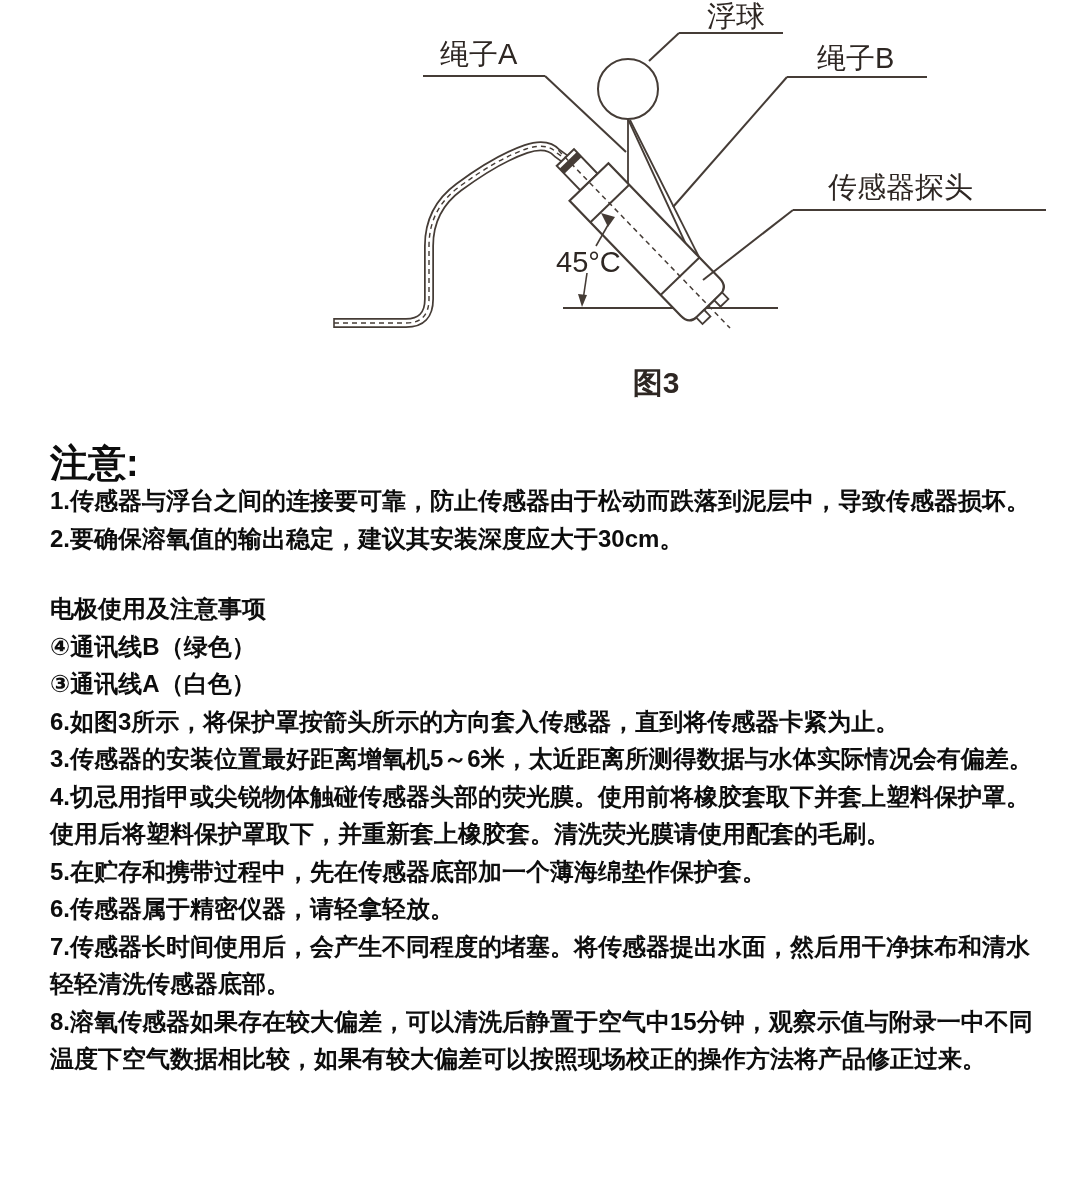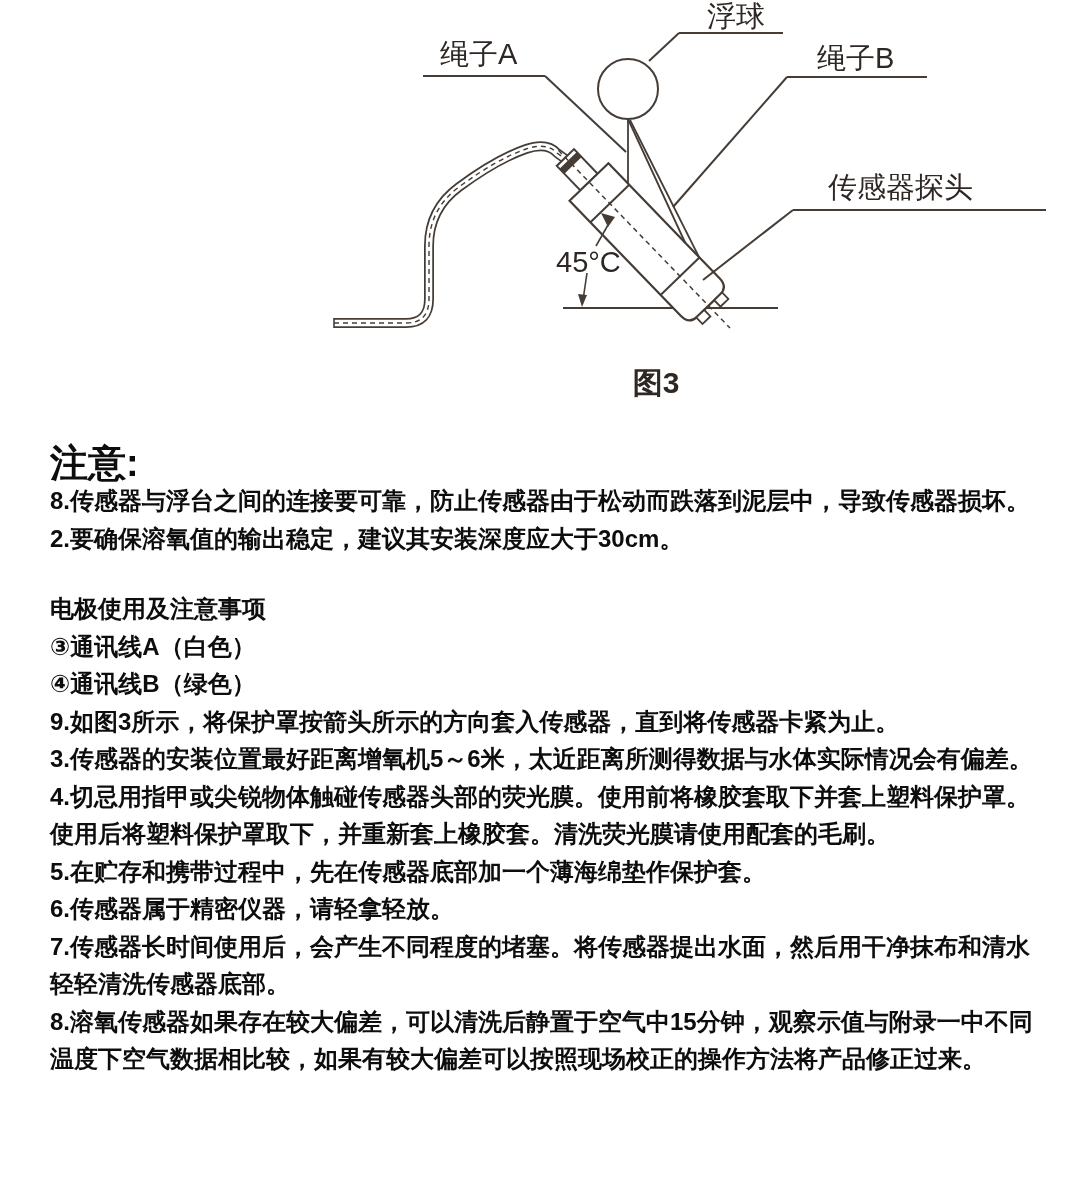--- a/index.html
+++ b/index.html
@@ -100,29 +100,29 @@
       <line x1="793" y1="210" x2="1046" y2="210" stroke="#453c36" stroke-width="2"></line>
       <line x1="793" y1="210" x2="703" y2="280" stroke="#453c36" stroke-width="2"></line>
     </g>
 
     <text class="fig-caption" x="656" y="393" text-anchor="middle">图3</text>
   </svg>
 
   <div class="content">
 
     <p class="notice-heading">注意:</p>
-    <p>8.传感器与浮台之间的连接要可靠，防止传感器由于松动而跌落到泥层中，导致传感器损坏。</p>
+    <p>1.传感器与浮台之间的连接要可靠，防止传感器由于松动而跌落到泥层中，导致传感器损坏。</p>
     <p>2.要确保溶氧值的输出稳定，建议其安装深度应大于30cm。</p>
 
     <p class="section-gap">电极使用及注意事项</p>
 
+    <p class="sub-indent">④通讯线B（绿色）</p>
     <p class="sub-indent">③通讯线A（白色）</p>
-    <p class="sub-indent">④通讯线B（绿色）</p>
 
-    <p>9.如图3所示，将保护罩按箭头所示的方向套入传感器，直到将传感器卡紧为止。</p>
+    <p>6.如图3所示，将保护罩按箭头所示的方向套入传感器，直到将传感器卡紧为止。</p>
     <p>3.传感器的安装位置最好距离增氧机5～6米，太近距离所测得数据与水体实际情况会有偏差。</p>
     <p>4.切忌用指甲或尖锐物体触碰传感器头部的荧光膜。使用前将橡胶套取下并套上塑料保护罩。使用后将塑料保护罩取下，并重新套上橡胶套。清洗荧光膜请使用配套的毛刷。</p>
     <p>5.在贮存和携带过程中，先在传感器底部加一个薄海绵垫作保护套。</p>
     <p>6.传感器属于精密仪器，请轻拿轻放。</p>
     <p>7.传感器长时间使用后，会产生不同程度的堵塞。将传感器提出水面，然后用干净抹布和清水轻轻清洗传感器底部。</p>
     <p>8.溶氧传感器如果存在较大偏差，可以清洗后静置于空气中15分钟，观察示值与附录一中不同温度下空气数据相比较，如果有较大偏差可以按照现场校正的操作方法将产品修正过来。</p>
   </div>
 
 </div>
 

